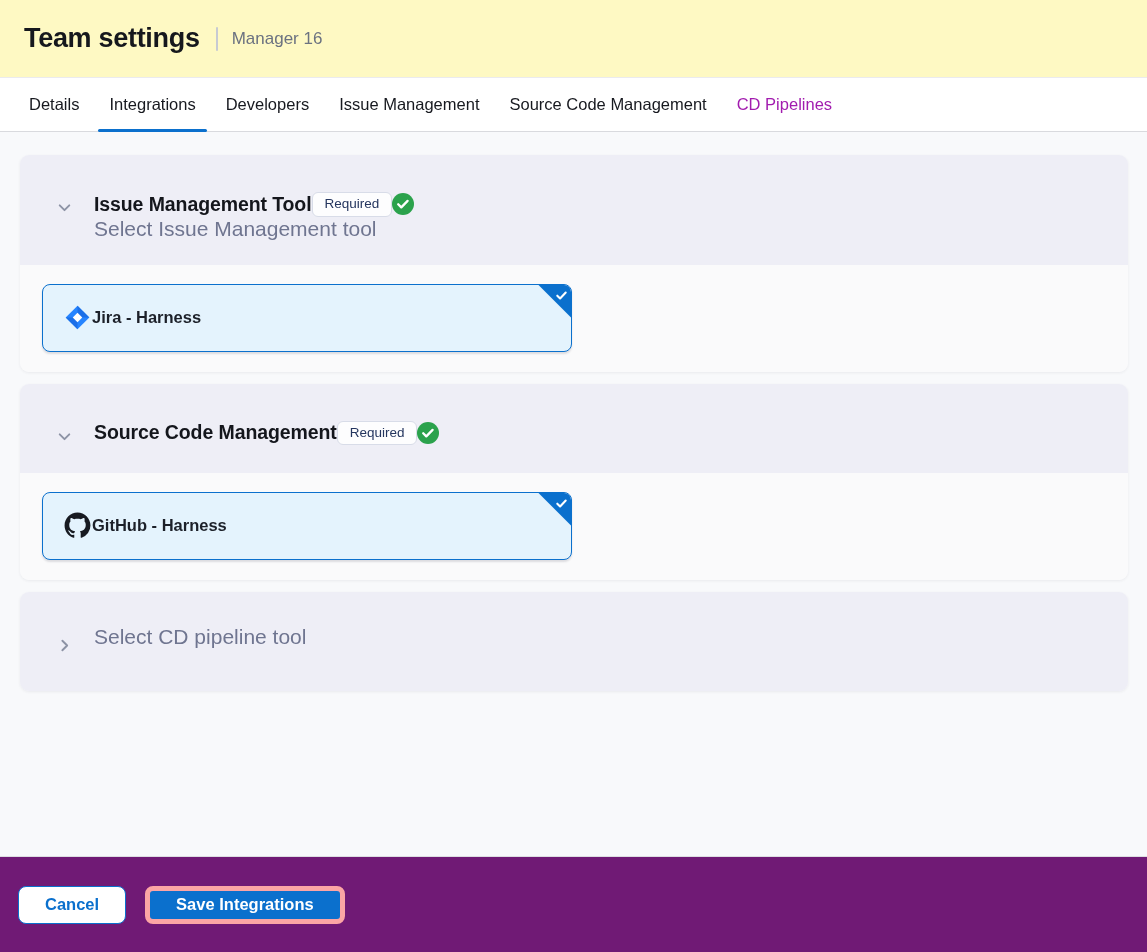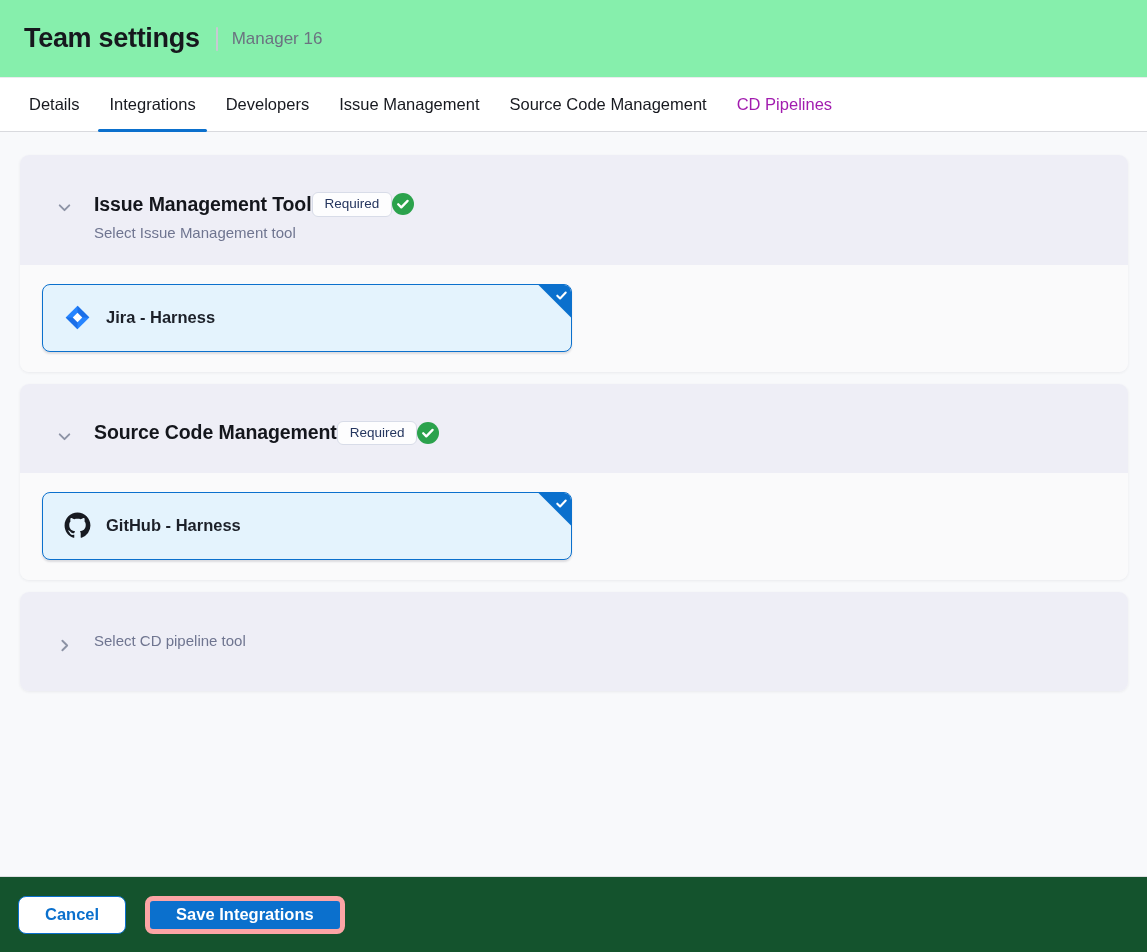--- a/index.html
+++ b/index.html
@@ -8,21 +8,21 @@
     font-family: "Liberation Sans", "DejaVu Sans", sans-serif;
     background: #ffffff;
     color: #1b2430;
     display: flex;
     flex-direction: column;
   }
 
   
   .page-header {
     height: 78px;
-    background: #86efac;
+    background: #fef9c3;
     display: flex;
     align-items: center;
     padding: 0 24px;
     border-bottom: 1px solid #ebebee;
     flex: 0 0 auto;
     text-align: right;
   }
   .page-title {
     font-size: 27px;
     font-weight: 700;
@@ -113,40 +113,39 @@
     border: 1px solid #d8dce8;
     border-radius: 6px;
     color: #24355e;
     font-size: 13.5px;
     font-weight: 400;
     padding: 4px 12px 5px;
     line-height: 1;
   }
   .status-check { width: 22px; height: 22px; display: block; }
   .section-sub {
-    margin-top: 7px;
-    font-size: 15px;
+    font-size: 21px;
     color: #6f7590;
   }
   .section-body {
     background: #fafafb;
     padding: 19px 22px 20px 22px;
   }
 
   
   .tile {
     position: relative;
     width: 530px;
     height: 68px;
     background: #e4f3fd;
     border: 1px solid #0b70cd;
     border-radius: 8px;
     display: flex;
     align-items: center;
-    gap: 15px;
+    gap: 1px;
     padding: 0 20px 0 21px;
     overflow: hidden;
     cursor: pointer;
     box-shadow: 0 2px 2px rgba(40,41,61,0.14);
   }
   .tile-label {
     font-size: 16.5px;
     font-weight: 600;
     color: #1c2029;
   }
@@ -160,22 +159,22 @@
   }
   .corner svg {
     position: absolute;
     top: 4px; right: 3px;
     width: 15px; height: 15px;
   }
 
   
   .footer {
     flex: 0 0 auto;
-    height: 76px;
-    background: #14532d;
+    height: 96px;
+    background: #701a75;
     border-top: 1px solid #dedfe2;
     display: flex;
     align-items: center;
     padding: 16px 18px;
     gap: 19px;
   }
   .btn {
     height: 38px;
     border-radius: 8px;
     font-family: inherit;

